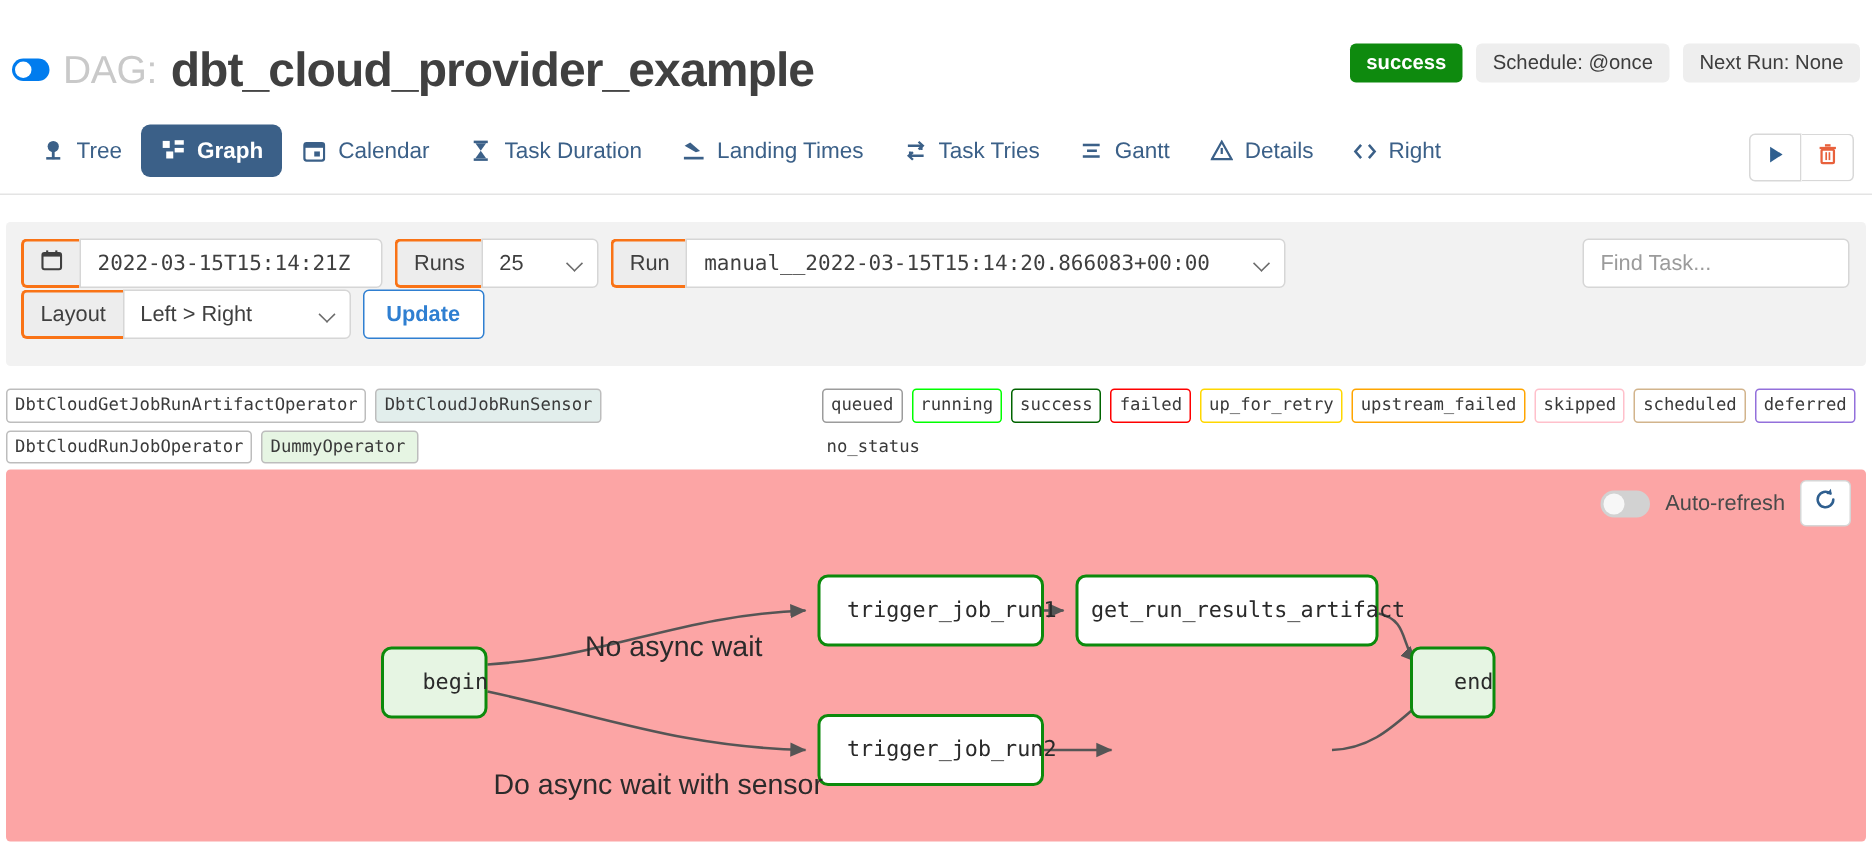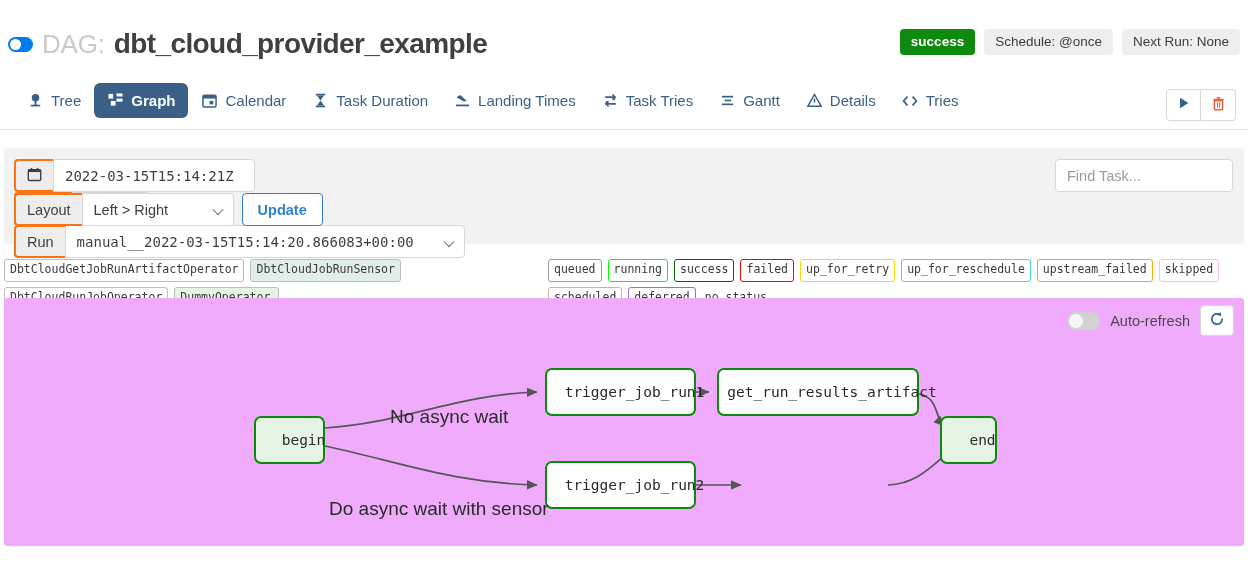--- a/index.html
+++ b/index.html
@@ -26,21 +26,21 @@
     background: #017cee; position: relative; flex: none;
   }
   .toggle-pill::after {
     content: ""; position: absolute; left: 2px; top: 2px;
     width: 11px; height: 11px; border-radius: 50%; background: #ffffff;
   }
   .dag-label {
     font-size: 26px; color: #c9c9c9; font-weight: 400; letter-spacing: -0.2px;
   }
   .dag-name {
-    font-size: 28px; color: #404040; font-weight: 700; letter-spacing: -0.6px;
+    font-size: 32px; color: #404040; font-weight: 700; letter-spacing: -0.6px;
   }
 
   .badges {
     position: absolute; right: 8px; top: 19px;
     display: flex; align-items: center; gap: 9px;
   }
   .badge {
     font-size: 13.5px; padding: 5px 11px 6px; border-radius: 4px;
     background: #eeeeee; color: #3d3d3d; white-space: nowrap;
   }
@@ -67,21 +67,21 @@
     display: flex; align-items: center; justify-content: center; cursor: pointer;
   }
   .hbtn:first-child { border-radius: 4px 0 0 4px; }
   .hbtn:last-child { border-radius: 0 4px 4px 0; border-left: none; }
 
   
   .controls {
     position: absolute; left: 4px; top: 148px; width: 1240px; height: 96px;
     background: #f2f2f2; border-radius: 3px;
   }
-  .ctl-row1 { position: absolute; left: 10px; top: 11px; display: flex; align-items: stretch; flex-direction: column; }
+  .ctl-row1 { position: absolute; left: 10px; top: 11px; display: flex; align-items: stretch; }
   .ctl-row2 { position: absolute; left: 10px; top: 45px; display: flex; align-items: stretch; }
 
   .grp { display: flex; align-items: stretch; }
   .addon {
     background: #ededed; border: 2px solid #f97316; color: #3f3f3f;
     font-size: 14.5px; display: flex; align-items: center; padding: 0 11px;
   }
   .addon.left { border-radius: 4px 0 0 4px; border-right: none; }
   .fld {
     background: #ffffff; border: 1px solid #d6d6d6; color: #3f3f3f;
@@ -116,22 +116,22 @@
   .chip {
     font-size: 11.5px; line-height: 1; padding: 4px 5px 5px;
     border: 1px solid #bdbdbd; border-radius: 3px; background: #ffffff; color: #3a3a3a;
     white-space: nowrap; font-family: "DejaVu Sans Mono", monospace;
   }
   .chip.mono { font-family: "DejaVu Sans Mono", monospace; }
   .chip.plain { border-color: transparent; background: transparent; padding-left: 2px; }
 
   
   .canvas {
-    position: absolute; left: 4px; top: 298px; width: 1240px; height: 248px;
-    background: #f0abfc; border-radius: 3px; overflow: hidden;
+    position: absolute; left: 4px; top: 313px; width: 1240px; height: 248px;
+    background: #fca5a5; border-radius: 3px; overflow: hidden;
   }
   .refresh-row {
     position: absolute; right: 10px; top: 7px; display: flex; align-items: center; gap: 10px;
   }
   .switch {
     width: 33px; height: 18px; border-radius: 10px; background: #d2d2d2; position: relative;
   }
   .switch::after {
     content: ""; position: absolute; left: 2px; top: 2px; width: 14px; height: 14px;
     border-radius: 50%; background: #f7f7f7;
@@ -268,21 +268,21 @@
         <span>Details</span>
       </div>
 
       <div class="tab">
         <span class="ic">
           <svg viewBox="0 0 16 16" width="16" height="16">
               <path d="M5.4 3.6 L1.6 8 L5.4 12.4" fill="none" stroke="currentColor" stroke-width="1.7"></path>
               <path d="M10.6 3.6 L14.4 8 L10.6 12.4" fill="none" stroke="currentColor" stroke-width="1.7"></path>
             </svg>
         </span>
-        <span>Tries</span>
+        <span>Right</span>
       </div>
 
     </div>
 
     <div class="headbtns">
       <div class="hbtn">
         <span>
           <svg viewBox="0 0 16 16" width="14" height="14">
               <path d="M3.5 2 L13 8 L3.5 14 Z" fill="#2f5f8f"></path>
             </svg>
@@ -355,21 +355,20 @@
     </div>
   </div>
 
   <div class="legend-stat">
     <div class="chiprow">
       <span class="chip mono" style="border-color:#9c9c9c">queued</span>
       <span class="chip mono" style="border-color:#00ff00">running</span>
       <span class="chip mono" style="border-color:#006400">success</span>
       <span class="chip mono" style="border-color:#ff0000">failed</span>
       <span class="chip mono" style="border-color:#ffd700">up_for_retry</span>
-      <span class="chip mono" style="border-color:#40e0d0">up_for_reschedule</span>
       <span class="chip mono" style="border-color:#ffa500">upstream_failed</span>
       <span class="chip mono" style="border-color:#ffc0cb">skipped</span>
       <span class="chip mono" style="border-color:#d2b48c">scheduled</span>
       <span class="chip mono" style="border-color:#9370db">deferred</span>
       <span class="chip mono plain">no_status</span>
     </div>
   </div>
 
   <div class="canvas">
 

